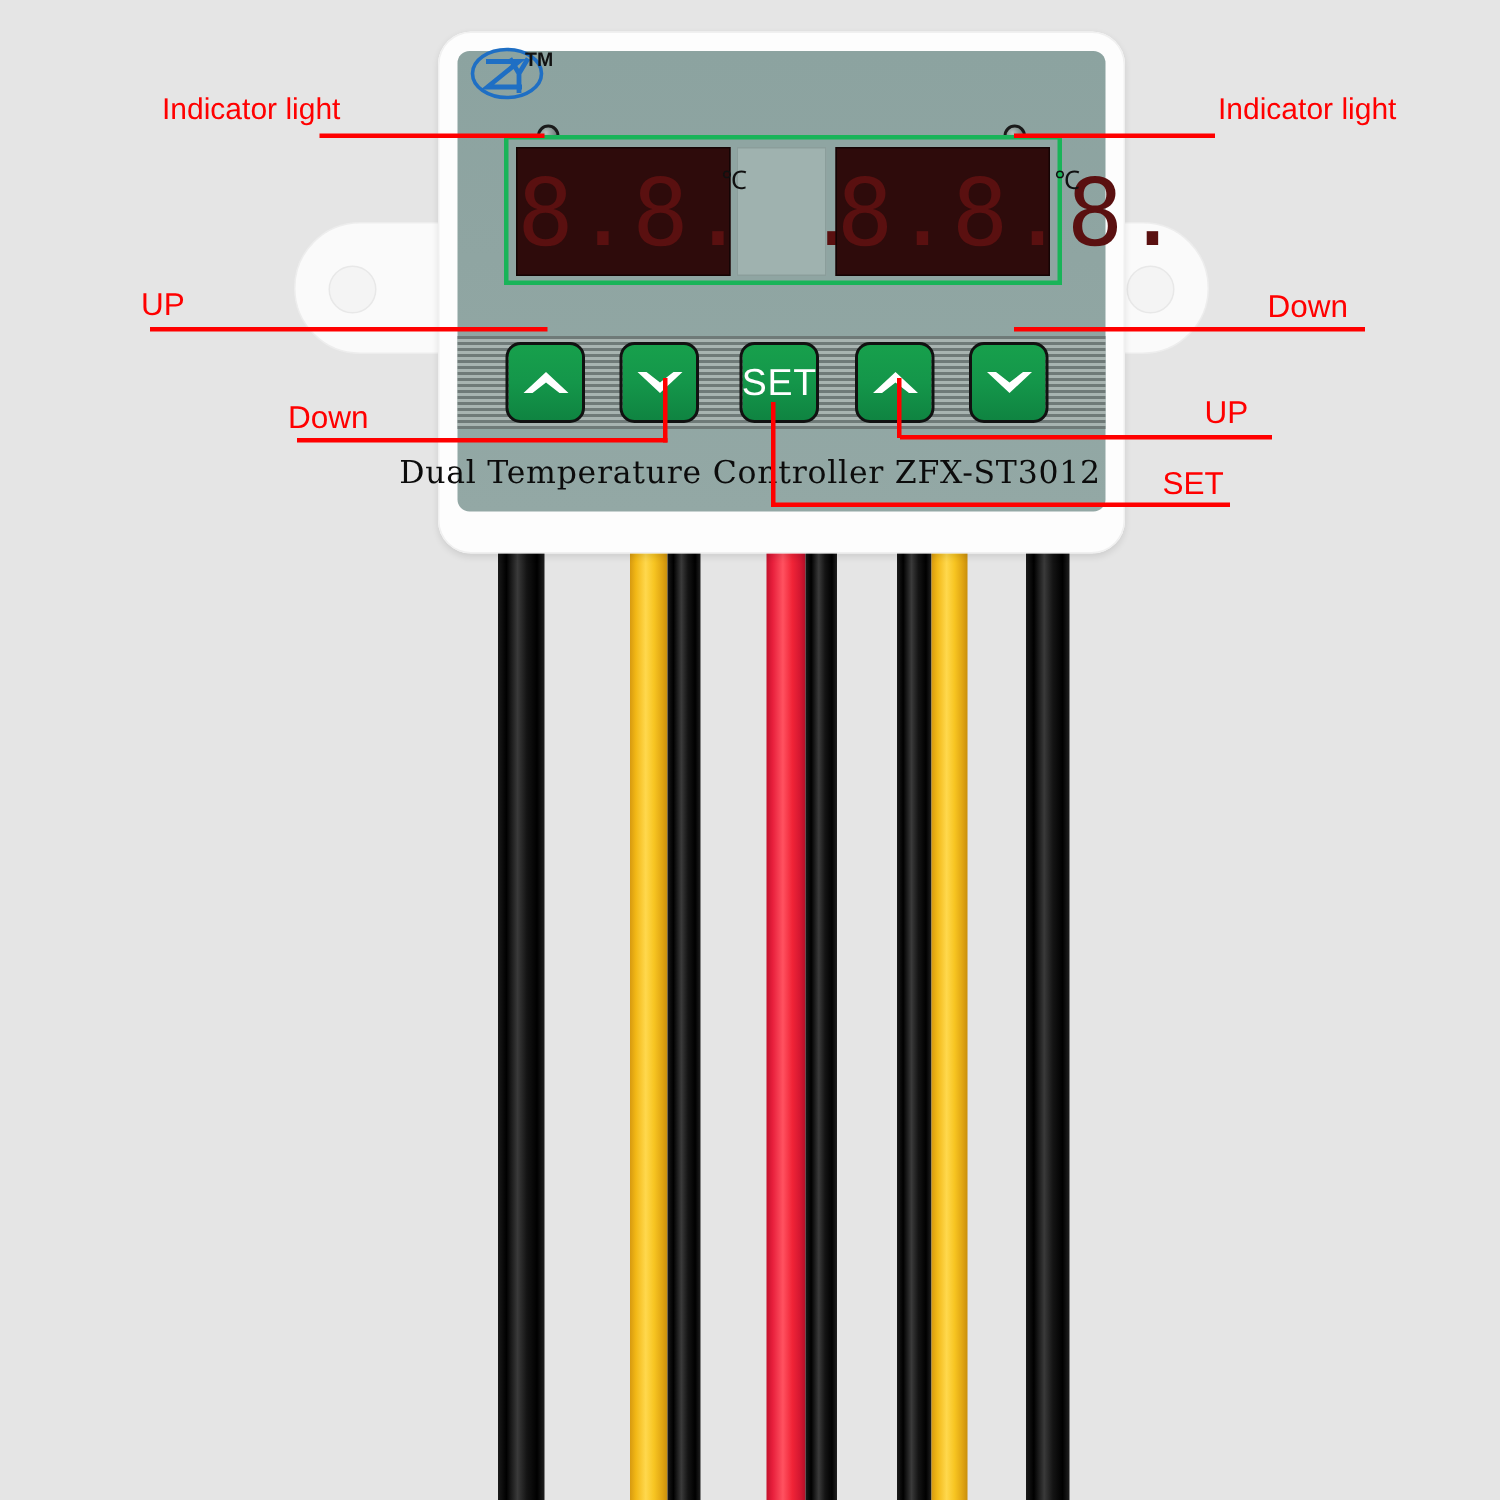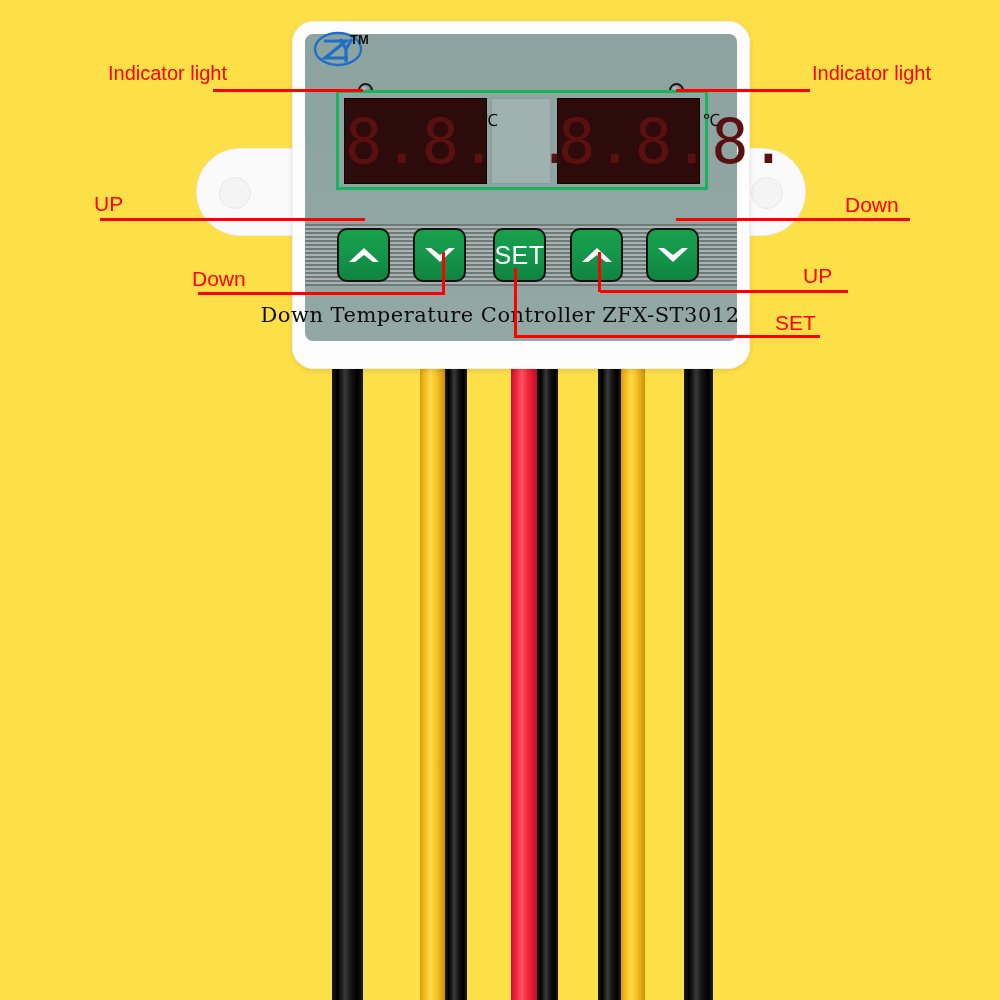--- a/index.html
+++ b/index.html
@@ -7,21 +7,21 @@
     padding: 0;
     background: #ffffff;
   }
   body {
     font-family: "Liberation Sans", sans-serif;
   }
   #canvas {
     position: relative;
     width: 1000px;
     height: 1000px;
-    background: #fde047;
+    background: #e5e5e5;
     overflow: hidden;
   }
 
   
   .wire {
     position: absolute;
     top: 360px;
     height: 640px;
   }
   .wire-black {
@@ -298,21 +298,21 @@
     <svg class="chev" viewBox="0 0 34 20">
       <path d="M2 17 L17 3 L32 17 L26 17 L17 10 L8 17 Z" fill="#ffffff"></path>
     </svg>
   </div>
   <div class="key" style="left:646px;">
     <svg class="chev" viewBox="0 0 34 20">
       <path d="M2 3 L17 17 L32 3 L26 3 L17 10 L8 3 Z" fill="#ffffff"></path>
     </svg>
   </div>
 
-  <div class="model-text">Down Temperature Controller ZFX-ST3012</div>
+  <div class="model-text">Dual Temperature Controller ZFX-ST3012</div>
 
   <div class="ann-label" style="left:108px; top:62px; font-size:20px;">Indicator light</div>
   <div class="ann-line ann-h" style="left:213px; top:89px; width:150px;"></div>
 
   <div class="ann-label" style="left:94px; top:192px; font-size:21px;">UP</div>
   <div class="ann-line ann-h" style="left:100px; top:218px; width:265px;"></div>
 
   <div class="ann-label" style="left:192px; top:267px; font-size:21px;">Down</div>
   <div class="ann-line ann-h" style="left:198px; top:292px; width:247px;"></div>
   <div class="ann-line ann-v" style="left:442px; top:252px; height:43px;"></div>

